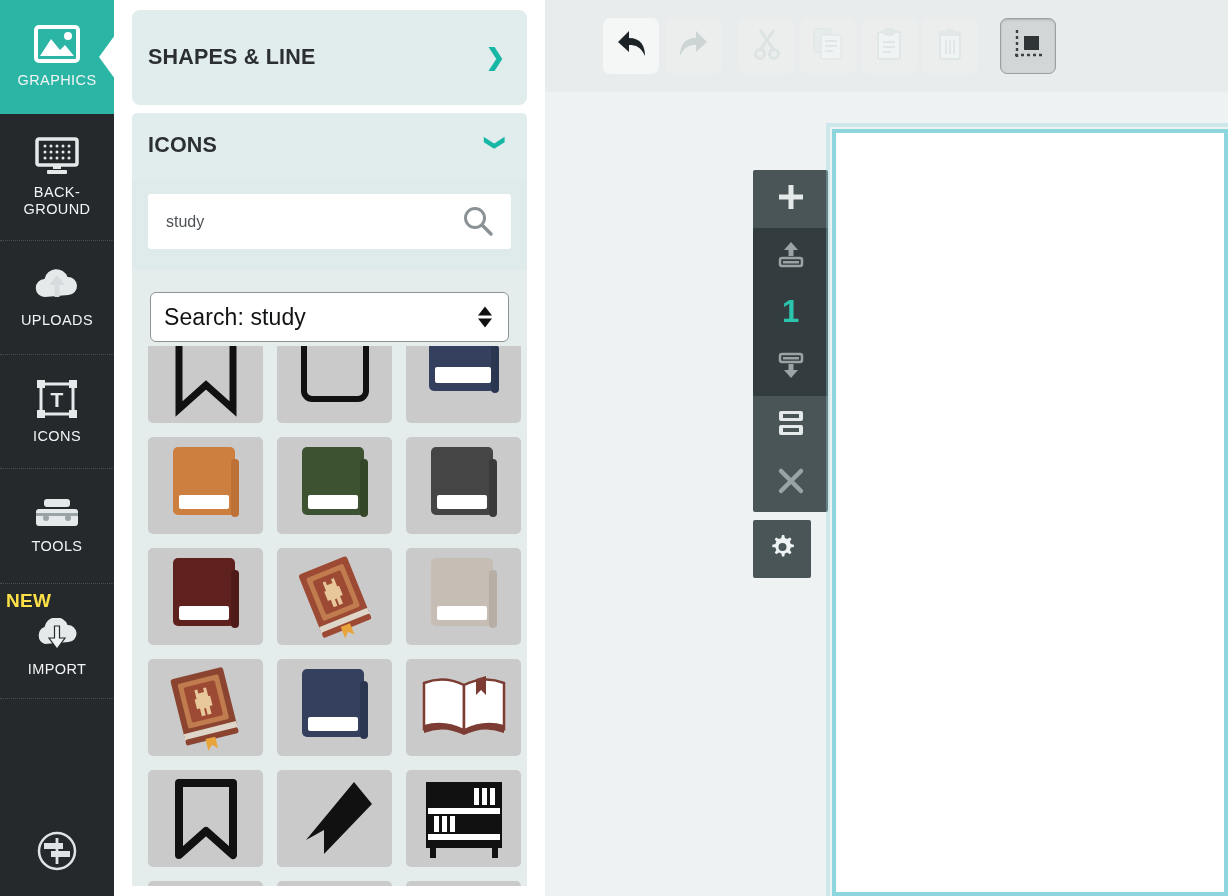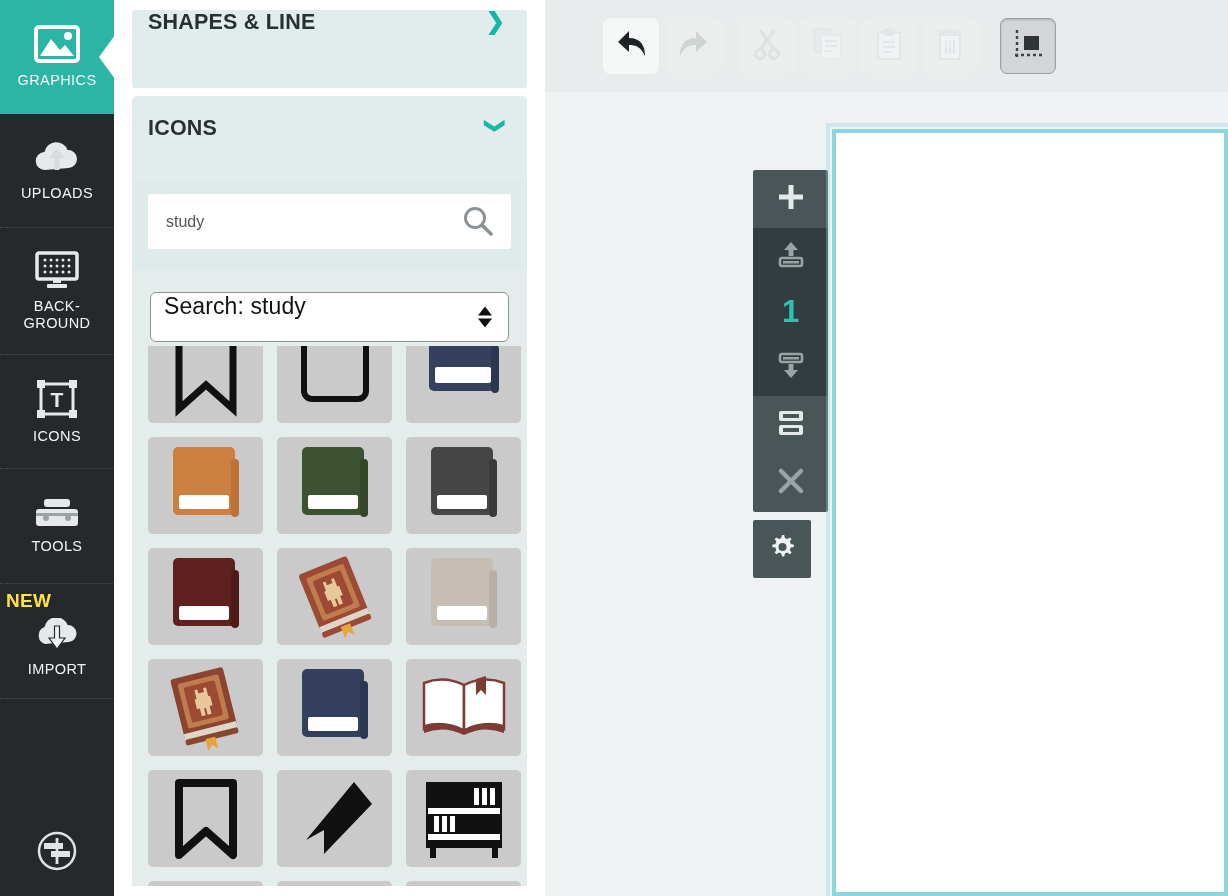--- a/index.html
+++ b/index.html
@@ -45,23 +45,23 @@
     display:flex;align-items:center;justify-content:center;
   }
 
   
   .panel{
     position:absolute;left:114px;top:0;width:431px;height:896px;
     background:#ffffff;
   }
   .accordion{
     margin:10px 18px 0 18px;
-    background:#e1ecec;border-radius:3px;
-    height:78px;
-    display:flex;align-items:flex-start;
+    background:#e1ecec;border-radius:8px;
+    height:95px;
+    display:flex;align-items:center;
     padding:0 22px 0 16px;
     box-sizing:border-box;
     cursor:pointer;
   }
   .accordion .acc-title{
     flex:1;font-size:21.5px;font-weight:700;color:#2b2f31;letter-spacing:.2px;
   }
   .acc-chev{color:#17b7a6;font-size:23px;font-weight:700;line-height:1;}
   .acc-icons{
     margin-top:8px;height:96px;border-radius:5px 5px 0 0;align-items:flex-start;padding-top:20px;gap:36px;
@@ -86,21 +86,21 @@
     position:absolute;right:16px;top:50%;transform:translateY(-50%);
     line-height:0;
   }
   .select-zone{
     position:absolute;left:18px;top:270px;width:395px;height:76px;
     background:#e4edec;padding:22px 18px 0 18px;box-sizing:border-box;
   }
   .sel{
     position:relative;width:359px;height:50px;background:#fff;
     border:1px solid #8d9496;border-radius:6px;
-    display:flex;box-sizing:border-box;
+    display:flex;align-items:center;box-sizing:border-box;
     cursor:pointer;
   }
   .sel .sel-val{
     font-size:23px;color:#101214;padding-left:13px;letter-spacing:.1px;
   }
   .sel-arrows{
     position:absolute;right:16px;top:50%;transform:translateY(-50%);
     display:flex;flex-direction:column;gap:3px;
   }
   .tri-up{width:0;height:0;border-left:7px solid transparent;border-right:7px solid transparent;border-bottom:9px solid #111;}
@@ -183,30 +183,20 @@
     <div class="nav-item active" style="height:114px">
       <span class="nv-ico">
         <svg width="46" height="38" viewBox="0 0 46 38">
             <rect x="2" y="2" width="42" height="34" rx="3" fill="none" stroke="#fff" stroke-width="4"></rect>
             <path d="M6 31 L17 14 L26 25 L31 20 L40 31 Z" fill="#fff"></path>
             <circle cx="34" cy="11" r="4" fill="#fff"></circle>
           </svg>
       </span>
       <span class="nv-lbl">GRAPHICS</span>
       <span class="nav-notch"></span>
-    </div>
-
-    <div class="nav-item" style="height:114px">
-      <span class="nv-ico">
-        <svg width="48" height="36" viewBox="0 0 48 36">
-            <path d="M12 30 a9 9 0 0 1 -0.5 -18 a12 12 0 0 1 23 -2 a8.5 8.5 0 0 1 1 18 Z" fill="#e6e9ea"></path>
-            <path d="M24 8 L32 18 L26.5 18 L26.5 30 L21.5 30 L21.5 18 L16 18 Z" fill="#d7dbdd"></path>
-          </svg>
-      </span>
-      <span class="nv-lbl">UPLOADS</span>
     </div>
 
     <div class="nav-item" style="height:127px">
       <span class="nv-ico">
         <svg width="46" height="38" viewBox="0 0 46 38">
             <rect x="3" y="2" width="40" height="26" rx="2" fill="none" stroke="#e6e9ea" stroke-width="3.5"></rect>
             <g fill="#e6e9ea">
               <circle cx="11" cy="9" r="1.5"></circle>
               <circle cx="17" cy="9" r="1.5"></circle>
               <circle cx="23" cy="9" r="1.5"></circle>
@@ -225,20 +215,30 @@
             </g>
             <rect x="19" y="29" width="8" height="3" fill="#e6e9ea"></rect>
             <rect x="13" y="33" width="20" height="4" rx="1" fill="#e6e9ea"></rect>
           </svg>
       </span>
       <span class="nv-lbl"><span>BACK-</span><br><span>GROUND</span></span>
     </div>
 
     <div class="nav-item" style="height:114px">
       <span class="nv-ico">
+        <svg width="48" height="36" viewBox="0 0 48 36">
+            <path d="M12 30 a9 9 0 0 1 -0.5 -18 a12 12 0 0 1 23 -2 a8.5 8.5 0 0 1 1 18 Z" fill="#e6e9ea"></path>
+            <path d="M24 8 L32 18 L26.5 18 L26.5 30 L21.5 30 L21.5 18 L16 18 Z" fill="#d7dbdd"></path>
+          </svg>
+      </span>
+      <span class="nv-lbl">UPLOADS</span>
+    </div>
+
+    <div class="nav-item" style="height:114px">
+      <span class="nv-ico">
         <svg width="44" height="40" viewBox="0 0 44 40">
             <rect x="6" y="5" width="32" height="30" fill="none" stroke="#e6e9ea" stroke-width="3"></rect>
             <text x="22" y="28" font-family="Liberation Sans, sans-serif" font-size="21" font-weight="700" fill="#e6e9ea" text-anchor="middle">T</text>
             <g fill="#e6e9ea">
               <rect x="2" y="1" width="8" height="8"></rect>
               <rect x="34" y="1" width="8" height="8"></rect>
               <rect x="2" y="31" width="8" height="8"></rect>
               <rect x="34" y="31" width="8" height="8"></rect>
             </g>
           </svg>

